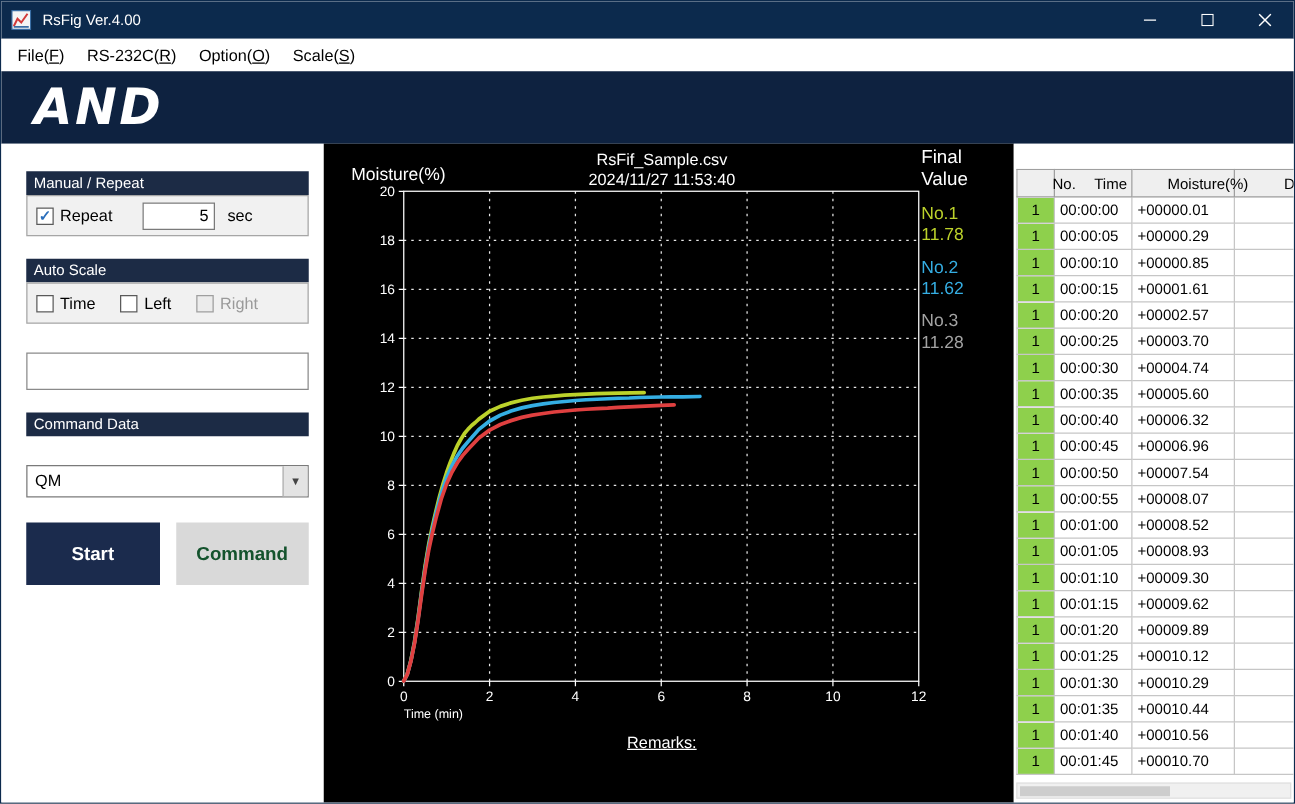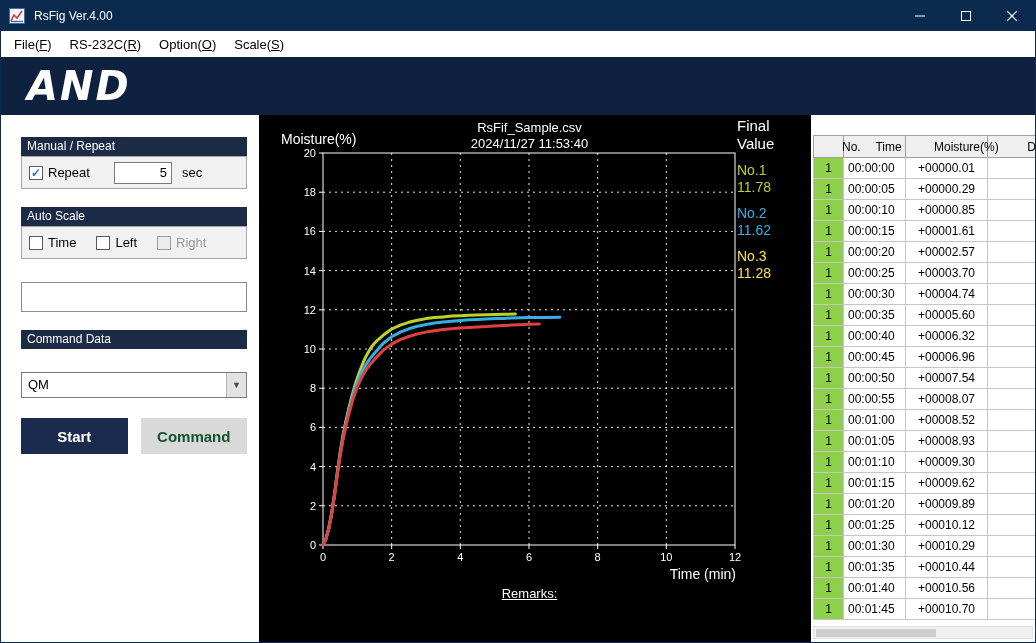--- a/index.html
+++ b/index.html
@@ -34,43 +34,43 @@
   .cb-group.disabled .cb{border-color:#9f9f9f;background:#ececec;}
   .cb-group.disabled .cb-label{color:#9a9a9a;}
   .cb-label{font-size:13px;color:#000;}
   .repeat-input{width:58px;height:22px;border:1px solid #7a7a7a;text-align:right;font-size:13px;padding-right:4px;margin-left:24px;font-family:"Liberation Sans",sans-serif;}
   .unit-label{font-size:13px;margin-left:10px;}
   .text-input{width:100%;height:30px;border:1px solid #8a8a8a;margin-top:5px;font-size:13px;padding:0 5px;font-family:"Liberation Sans",sans-serif;background:#fff;}
   .combo{margin-top:23px;height:26px;border:1px solid #7a7a7a;display:flex;background:#fff;}
   .combo-text{flex:1;font-size:13px;padding:4px 6px;}
   .combo-btn{width:20px;background:#e3e3e3;border-left:1px solid #b0b0b0;display:flex;align-items:center;justify-content:center;font-size:9px;color:#444;}
   .btn-row{display:flex;gap:13px;margin-top:20px;}
-  .btn{width:112px;height:36px;display:flex;align-items:center;justify-content:center;font-size:15px;font-weight:bold;border:none;cursor:default;font-family:"Liberation Sans",sans-serif;}
+  .btn{width:112px;height:50px;display:flex;align-items:center;justify-content:center;font-size:15px;font-weight:bold;border:none;cursor:default;font-family:"Liberation Sans",sans-serif;}
   .btn-start{background:#1b2b4d;color:#fff;}
   .btn-command{background:#d9d9d9;color:#14532d;}
 
   
   .chart-panel{flex:1;background:#000;position:relative;color:#fff;min-width:0;}
   .chart-title{position:absolute;left:64px;width:413px;top:5px;text-align:center;font-size:13px;line-height:16px;}
   .y-label{position:absolute;left:22px;top:16px;font-size:14px;}
   .plot{position:absolute;left:10px;top:30px;}
-  .x-label{position:absolute;left:64px;width:413px;top:451px;text-align:right;font-size:14px;}
+  .x-label{position:absolute;left:64px;width:413px;top:451px;text-align:left;font-size:10px;}
   .remarks{position:absolute;left:64px;width:413px;top:471px;text-align:center;font-size:13px;text-decoration:underline;}
   .final-value{position:absolute;left:478px;top:2px;width:74px;font-size:15px;line-height:18px;}
   .fv-item{margin-top:9px;font-size:14px;line-height:17px;}
 
   
   .table-panel{width:224px;background:#fff;position:relative;flex:0 0 auto;}
   .tbl-wrap{position:absolute;top:20px;left:2px;right:0;bottom:18px;overflow:hidden;}
   table{border-collapse:collapse;table-layout:fixed;width:234px;font-size:12px;}
   th{background:#efefef;border:1px solid #9f9f9f;font-weight:normal;height:22px;font-size:12px;padding-left:28px;}
   td{border:1px solid #c6c6c6;height:21px;padding:0 4px;overflow:hidden;white-space:nowrap;}
   td.no{text-align:center;padding:0;color:#000;}
   td.time{text-align:left;}
-  td.moist{text-align:center;}
+  td.moist{text-align:left;}
   .hscroll{position:absolute;left:2px;right:2px;bottom:3px;height:13px;background:#f0f0f0;border:1px solid #e0e0e0;}
   .hthumb{position:absolute;left:2px;top:2px;width:55%;height:8px;background:#cdcdcd;}
 </style>
 </head>
 <body>
 
 <div class="app">
 
   <div class="titlebar">
     <svg class="app-icon" viewBox="0 0 16 16">
@@ -236,21 +236,21 @@
         </div>
         <div>
             <div class="fv-item" style="color: rgb(188, 210, 43);">
               <div>No.1</div>
               <div>11.78</div>
             </div>
             <div class="fv-item" style="color: rgb(53, 174, 227);">
               <div>No.2</div>
               <div>11.62</div>
             </div>
-            <div class="fv-item" style="color: #fde047;">
+            <div class="fv-item" style="color: #a3a3a3;">
               <div>No.3</div>
               <div>11.28</div>
             </div>
           </div>
       </div>
     </div>
 
     <div class="table-panel">
       <div class="tbl-wrap">
         <table>

